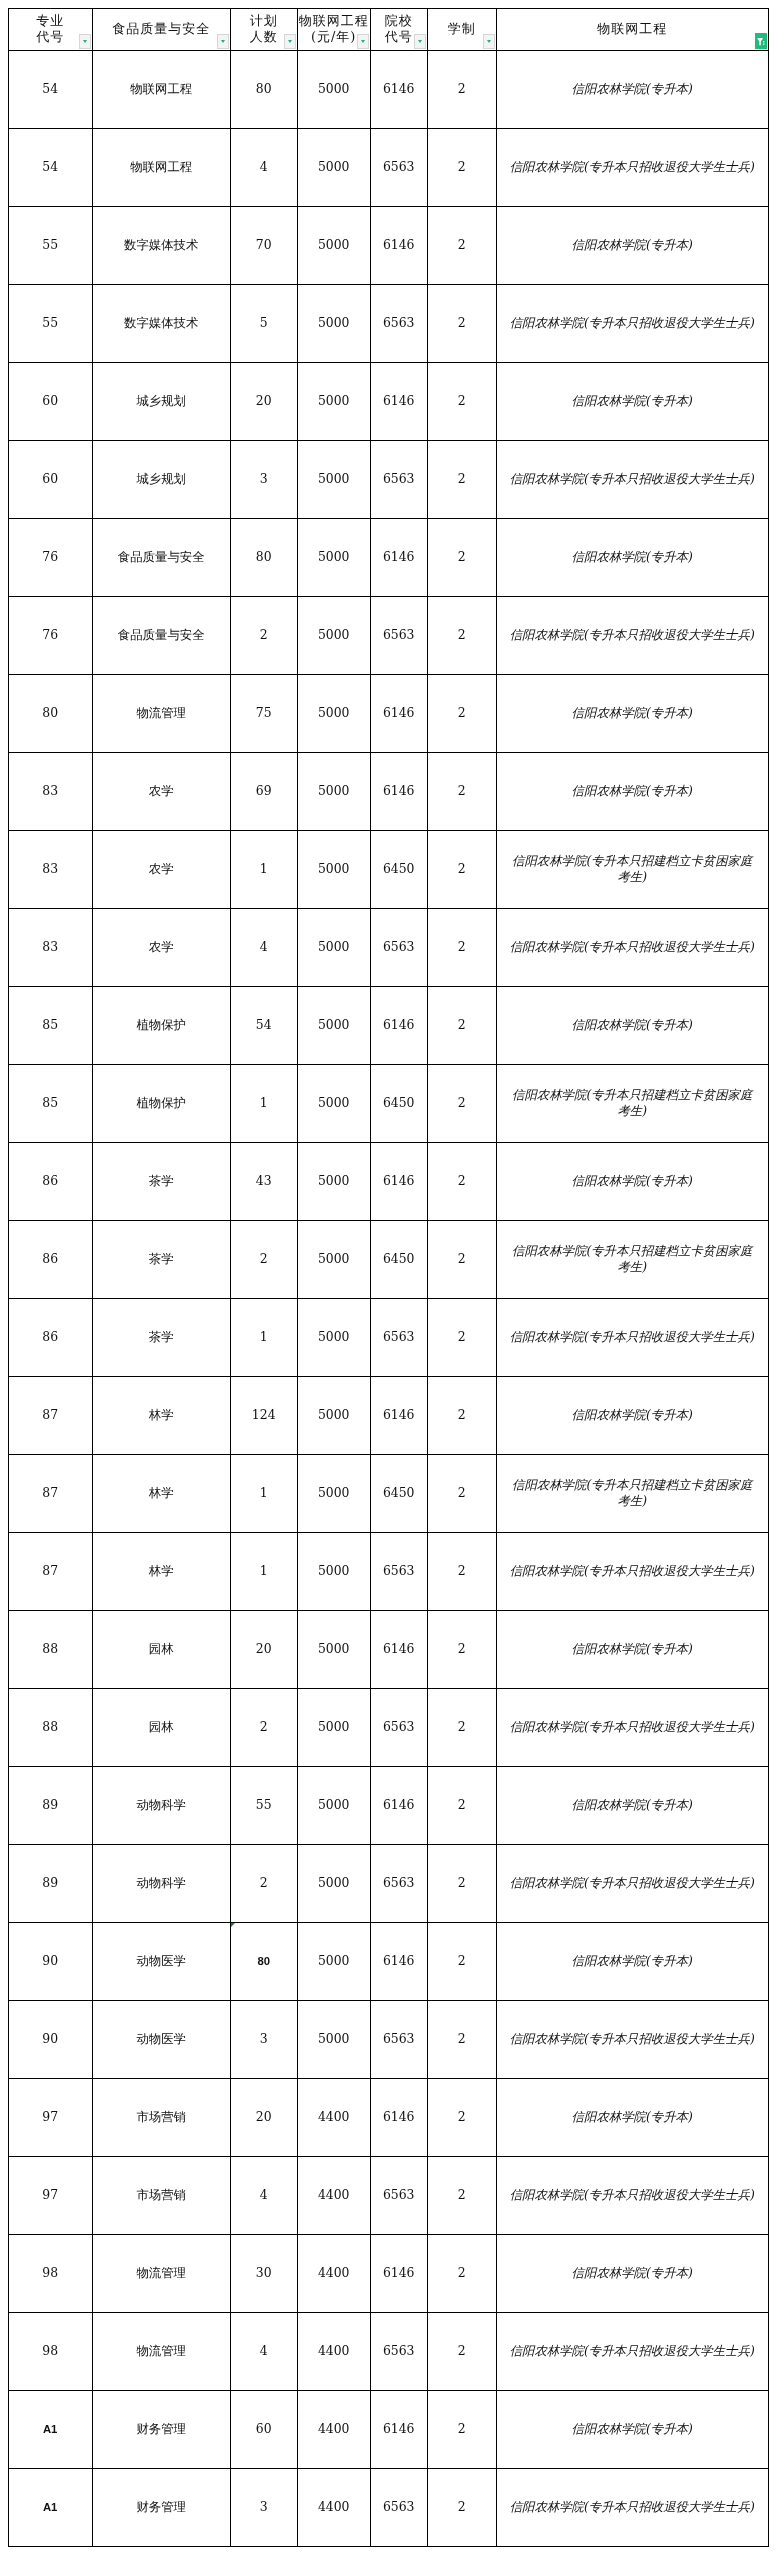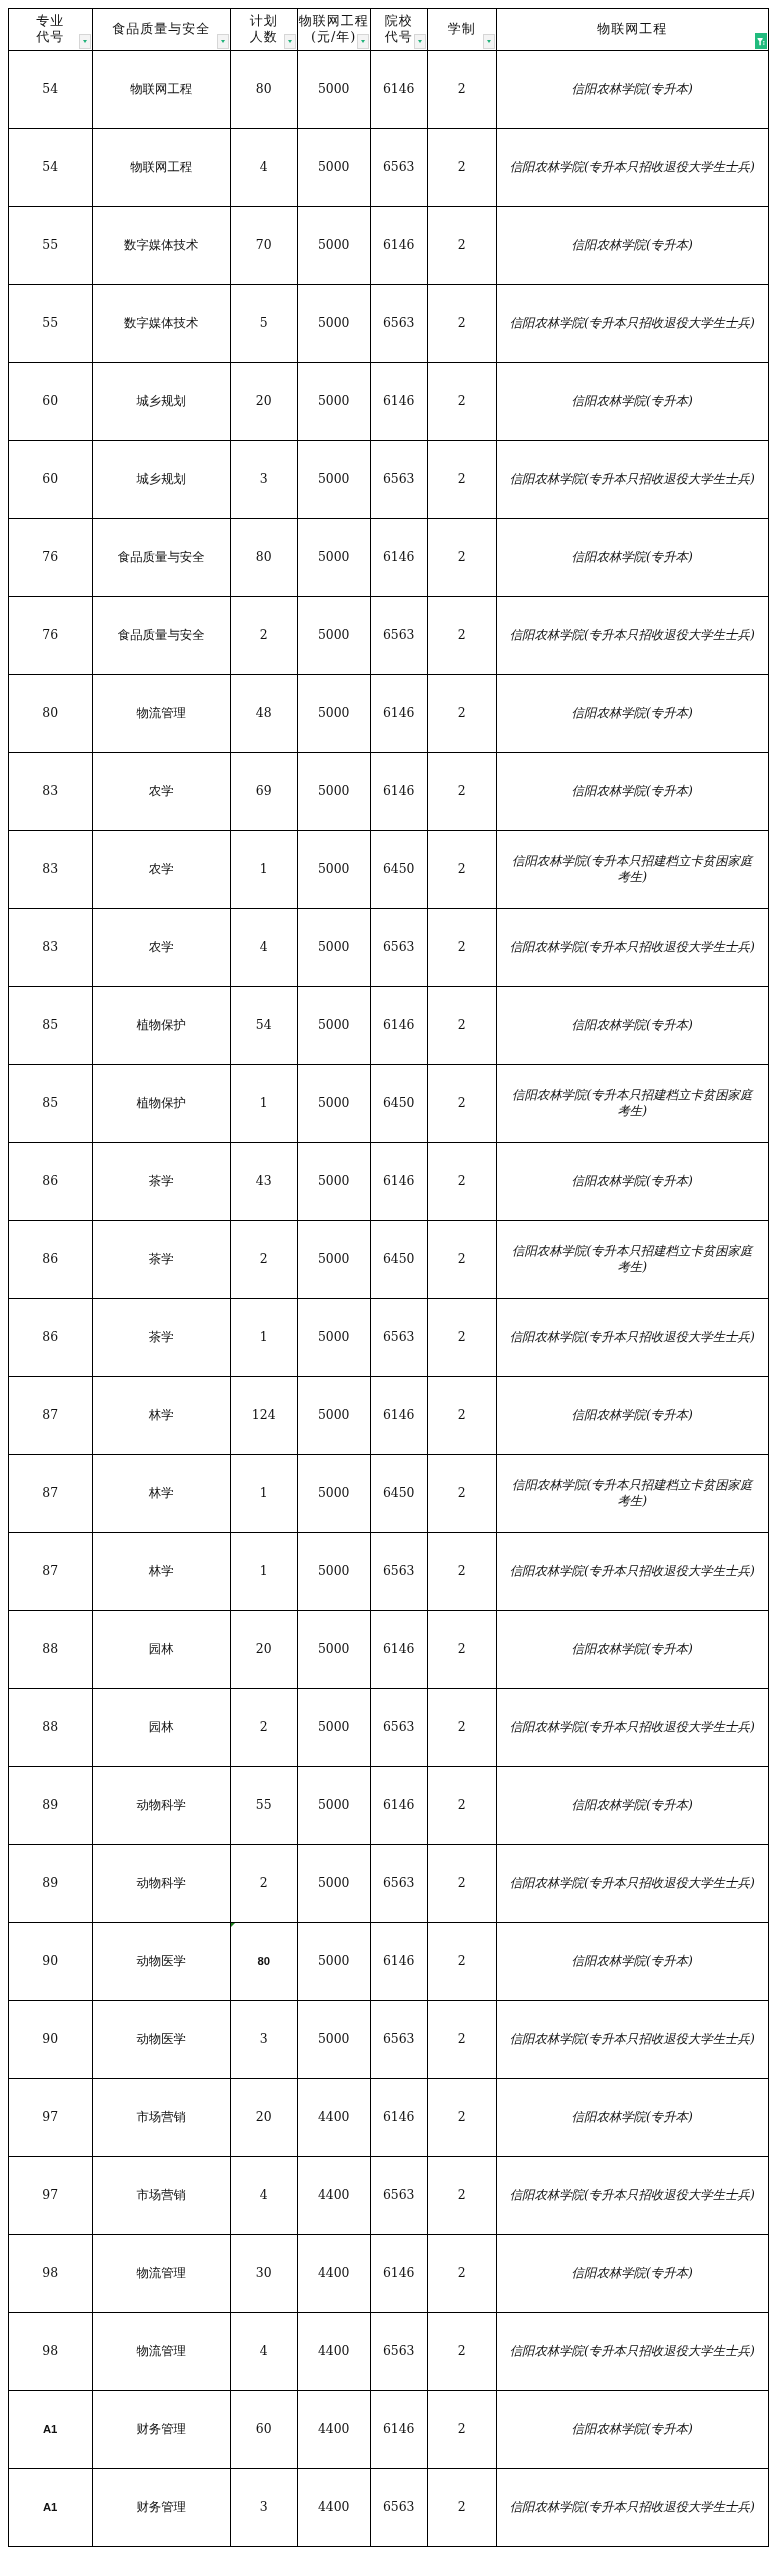--- a/index.html
+++ b/index.html
@@ -166,21 +166,21 @@
           <td>食品质量与安全</td>
           <td>2</td>
           <td>5000</td>
           <td>6563</td>
           <td>2</td>
           <td class="school">信阳农林学院(专升本只招收退役大学生士兵)</td>
         </tr>
         <tr>
           <td class="code">80</td>
           <td>物流管理</td>
-          <td>48</td>
+          <td>75</td>
           <td>5000</td>
           <td>6146</td>
           <td>2</td>
           <td class="school">信阳农林学院(专升本)</td>
         </tr>
         <tr>
           <td class="code">83</td>
           <td>农学</td>
           <td>69</td>
           <td>5000</td>

